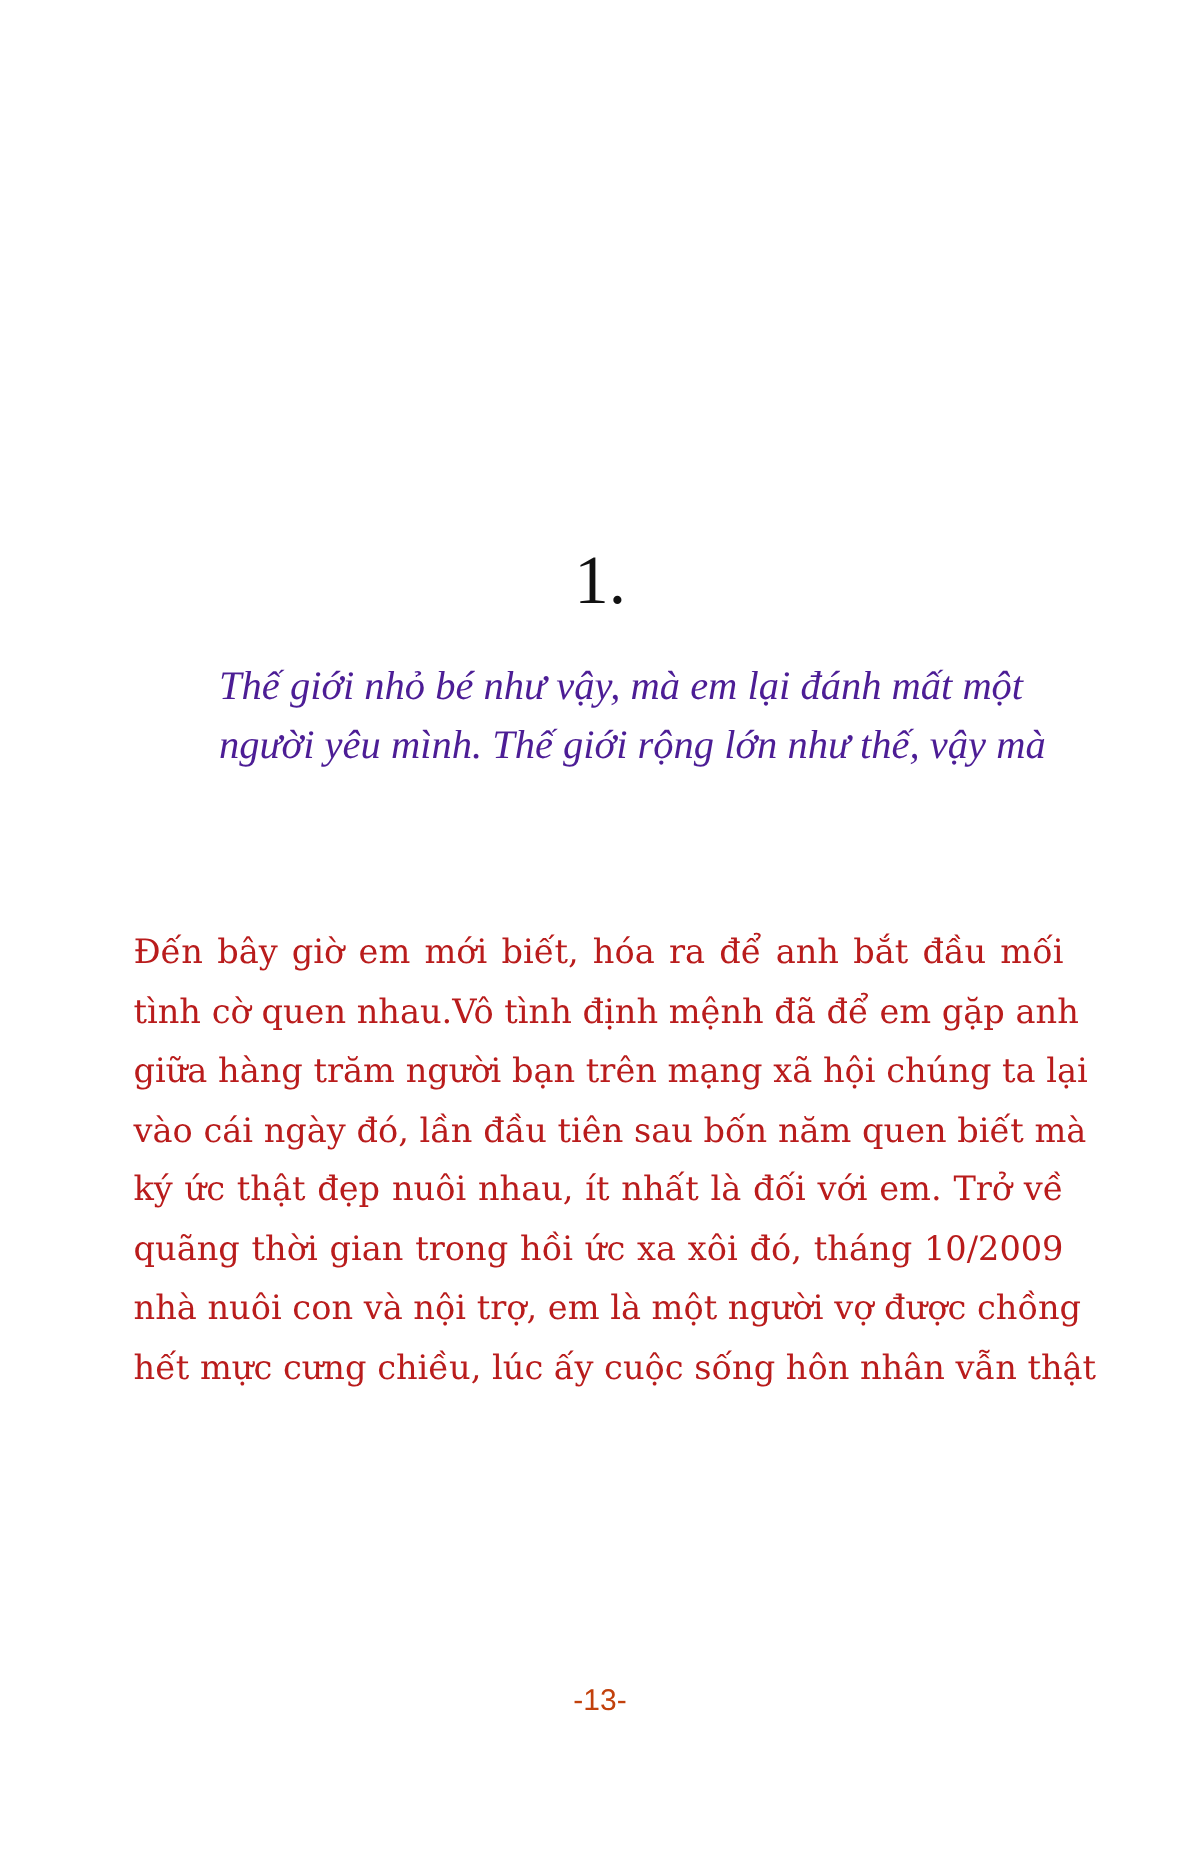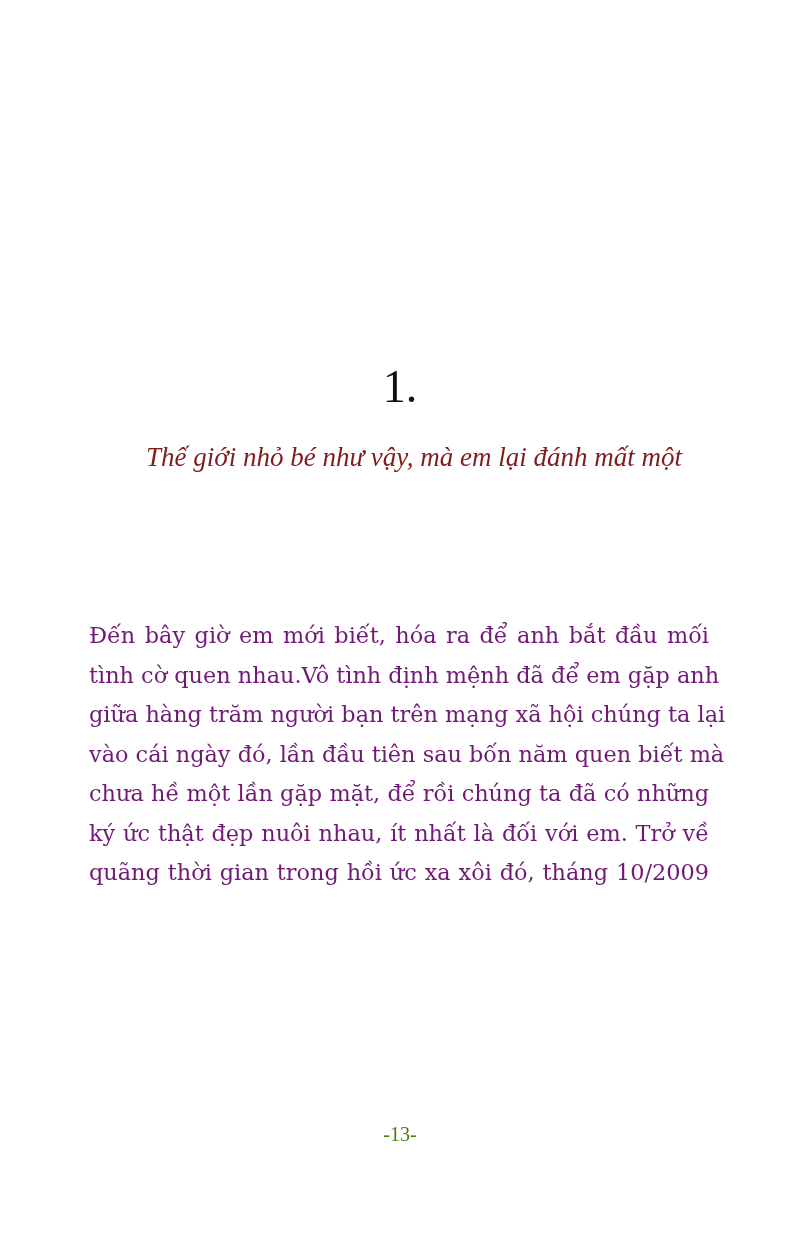--- a/index.html
+++ b/index.html
@@ -28,32 +28,32 @@
     }
     .epigraph {
       position: absolute;
       top: 438px;
       left: 146px;
       width: 600px;
       font-family: "Liberation Serif", serif;
       font-style: italic;
       font-size: 27px;
       line-height: 39px;
-      color: #7f1d1d;
+      color: #4c1d95;
     }
     .epigraph .line { display: block; white-space: nowrap; }
     .body-text {
       position: absolute;
       top: 616px;
       left: 89px;
       width: 620px;
       font-family: "DejaVu Serif", serif;
       font-size: 22.4px;
       line-height: 39.5px;
-      color: #701a75;
+      color: #b91c1c;
     }
     .body-text .line {
       display: block;
       white-space: nowrap;
       text-align: justify;
       text-align-last: justify;
       width: 620px;
     }
     .body-text .line.last {
       text-align-last: left;
@@ -61,46 +61,48 @@
     .body-text .line.indent {
       padding-left: 61px;
       width: 559px;
     }
     .page-number {
       position: absolute;
       top: 1122px;
       left: 0;
       width: 800px;
       text-align: center;
-      font-family: Liberation Serif, serif;
+      font-family: Liberation Sans, sans-serif;
       font-size: 20px;
       line-height: 24px;
-      color: #4d7c0f;
+      color: #c2410c;
     }
   </style>
 </head>
 <body>
 
 <div>
 
   <div class="chapter-number">1.</div>
 
   <div class="epigraph">
     <span class="line">Thế giới nhỏ bé như vậy, mà em lại đánh mất một</span>
+    <span class="line">người yêu mình. Thế giới rộng lớn như thế, vậy mà</span>
   </div>
 
   <div class="body-text">
     <div>
       <span class="line">Đến bây giờ em mới biết, hóa ra để anh bắt đầu mối</span>
       <span class="line">tình cờ quen nhau.Vô tình định mệnh đã để em gặp anh</span>
       <span class="line">giữa hàng trăm người bạn trên mạng xã hội chúng ta lại</span>
       <span class="line">vào cái ngày đó, lần đầu tiên sau bốn năm quen biết mà</span>
-      <span class="line">chưa hề một lần gặp mặt, để rồi chúng ta đã có những</span>
       <span class="line">ký ức thật đẹp nuôi nhau, ít nhất là đối với em. Trở về</span>
       <span class="line">quãng thời gian trong hồi ức xa xôi đó, tháng 10/2009</span>
     </div>
     <div>
+      <span class="line">nhà nuôi con và nội trợ, em là một người vợ được chồng</span>
+      <span class="line">hết mực cưng chiều, lúc ấy cuộc sống hôn nhân vẫn thật</span>
     </div>
   </div>
 
   <div class="page-number">-13-</div>
 
 </div>
 
 </body></html>

